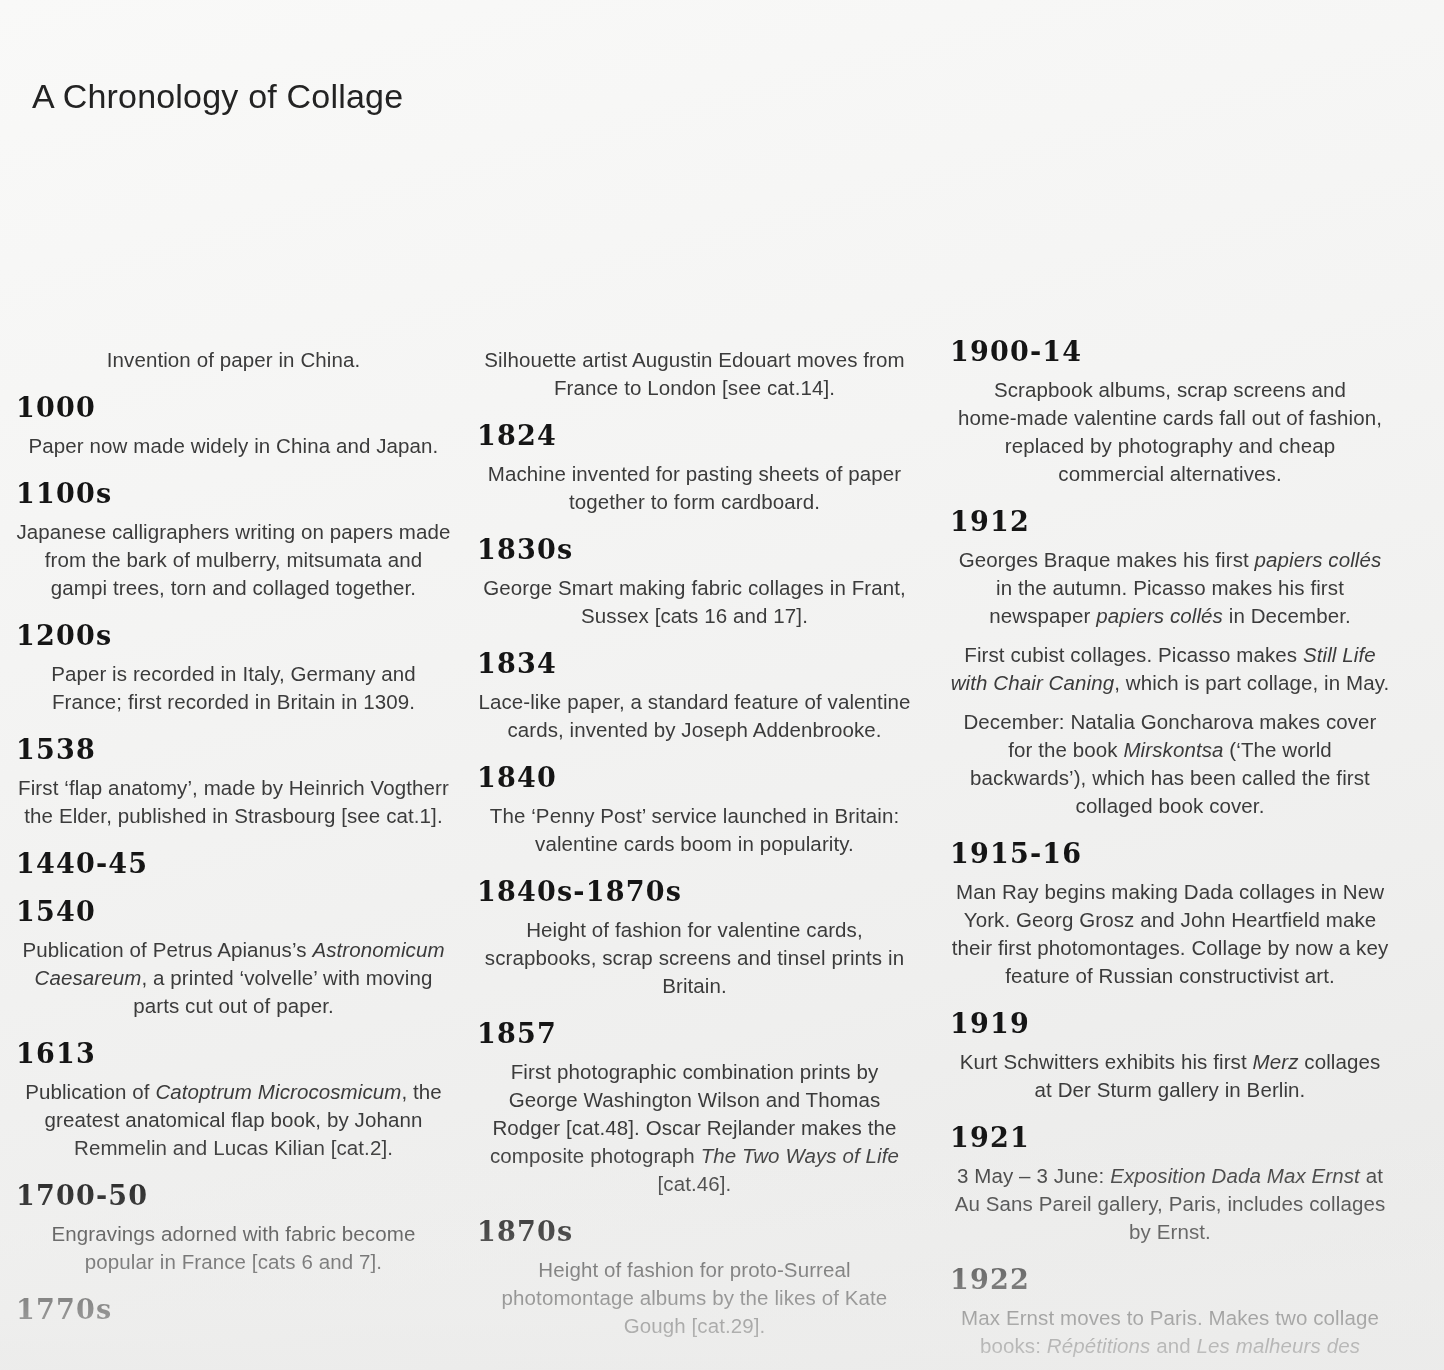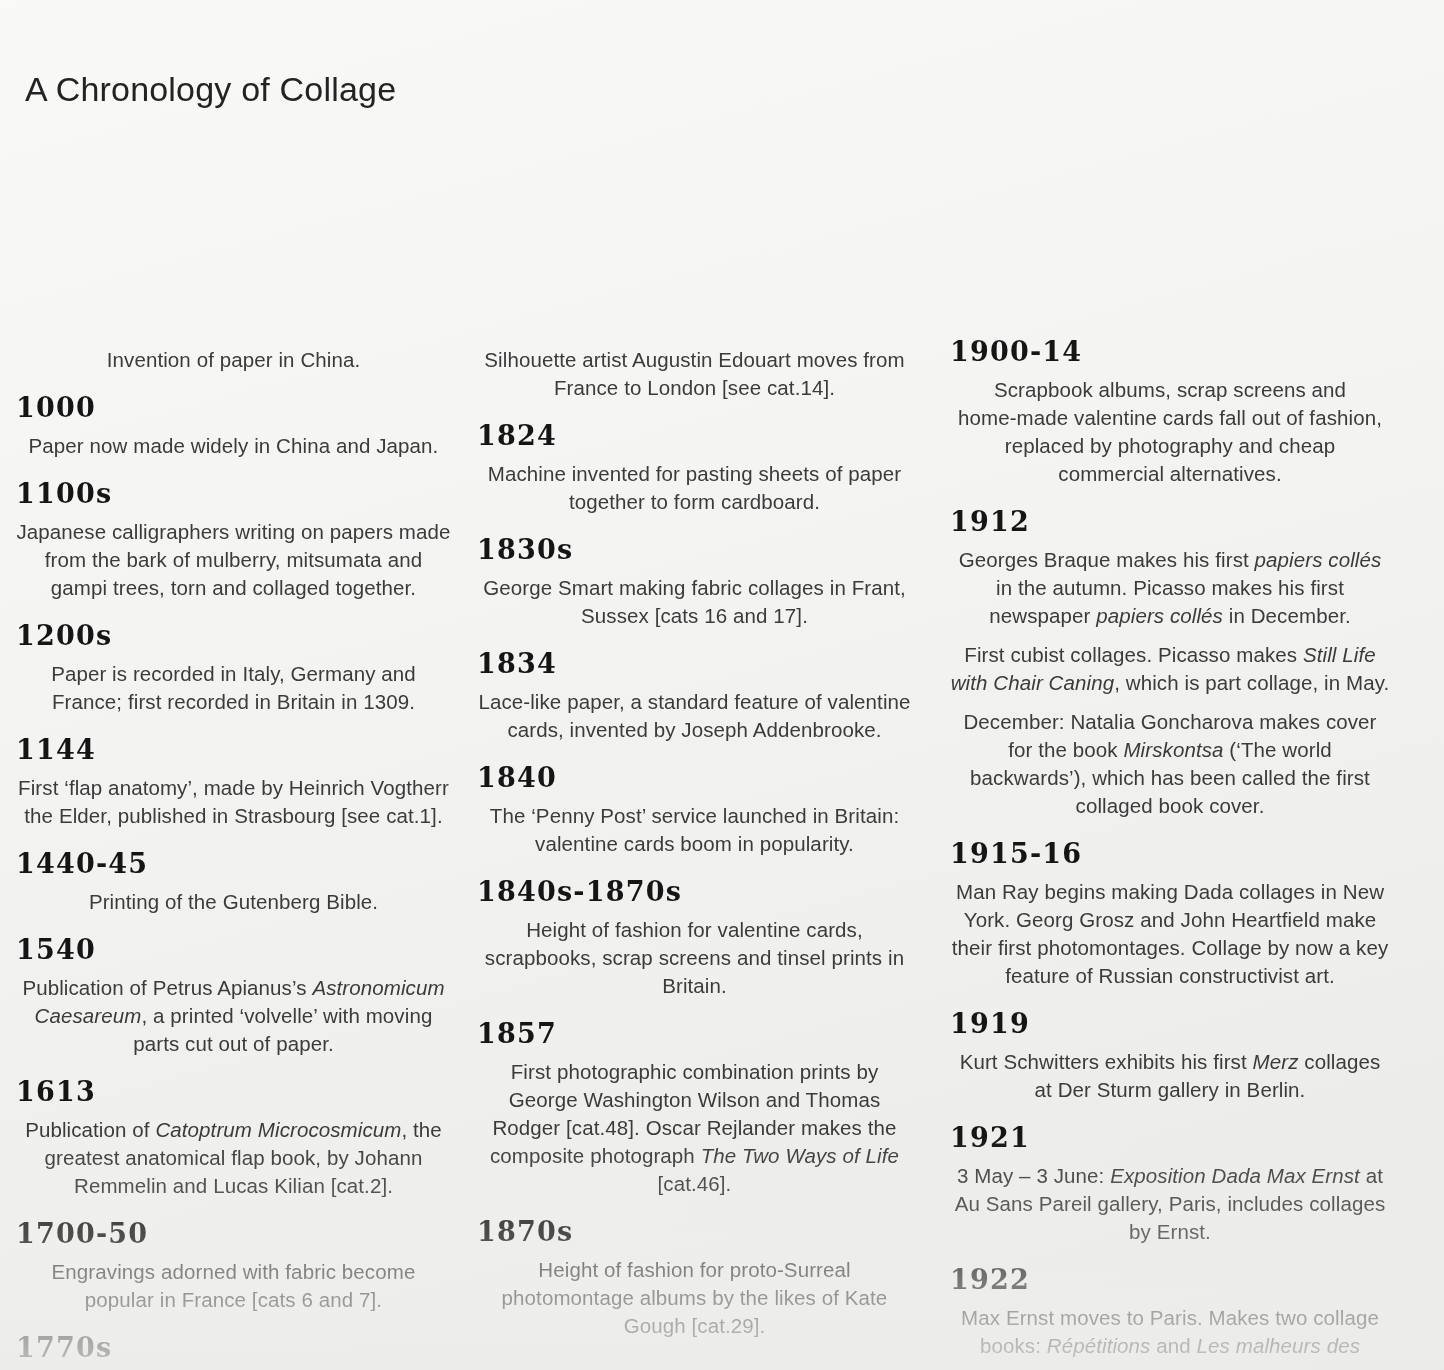--- a/index.html
+++ b/index.html
@@ -8,21 +8,21 @@
     width: 1444px;
     height: 1370px;
     overflow: hidden;
     background: linear-gradient(165deg, #f9f9f8 0%, #f4f4f3 38%, #efefee 70%, #e9e9e8 100%);
     font-family: "Liberation Sans", sans-serif;
   }
   .page-title {
     position: absolute;
     left: 17px;
     top: 62px;
-    margin: 8px;
+    margin: 15px;
     font-family: "Liberation Sans", sans-serif;
     font-weight: 400;
     font-size: 34px;
     line-height: 1.15;
     letter-spacing: 0.2px;
     color: #232323;
   }
   .col {
     position: absolute;
     top: 338px;
@@ -78,26 +78,25 @@
       </section>
       <section class="timeline-entry">
         <h2 class="entry-date">1100s</h2>
         <p class="entry-paragraph"><span>Japanese calligraphers writing on papers made from the bark of mulberry, mitsumata and gampi trees, torn and collaged together.</span></p>
       </section>
       <section class="timeline-entry">
         <h2 class="entry-date">1200s</h2>
         <p class="entry-paragraph"><span>Paper is recorded in Italy, Germany and France; first recorded in Britain in 1309.</span></p>
       </section>
       <section class="timeline-entry">
-        <h2 class="entry-date">1144</h2>
+        <h2 class="entry-date">1538</h2>
         <p class="entry-paragraph"><span>First ‘flap anatomy’, made by Heinrich Vogtherr the Elder, published in Strasbourg [see cat.1].</span></p>
       </section>
       <section class="timeline-entry">
         <h2 class="entry-date">1440-45</h2>
-        <p class="entry-paragraph"><span>Printing of the Gutenberg Bible.</span></p>
       </section>
       <section class="timeline-entry">
         <h2 class="entry-date">1540</h2>
         <p class="entry-paragraph"><span>Publication of Petrus Apianus’s </span><em>Astronomicum Caesareum</em><span>, a printed ‘volvelle’ with moving parts cut out of paper.</span></p>
       </section>
       <section class="timeline-entry">
         <h2 class="entry-date">1613</h2>
         <p class="entry-paragraph"><span>Publication of </span><em>Catoptrum Microcosmicum</em><span>, the greatest anatomical flap book, by Johann Remmelin and Lucas Kilian [cat.2].</span></p>
       </section>
       <section class="timeline-entry">

